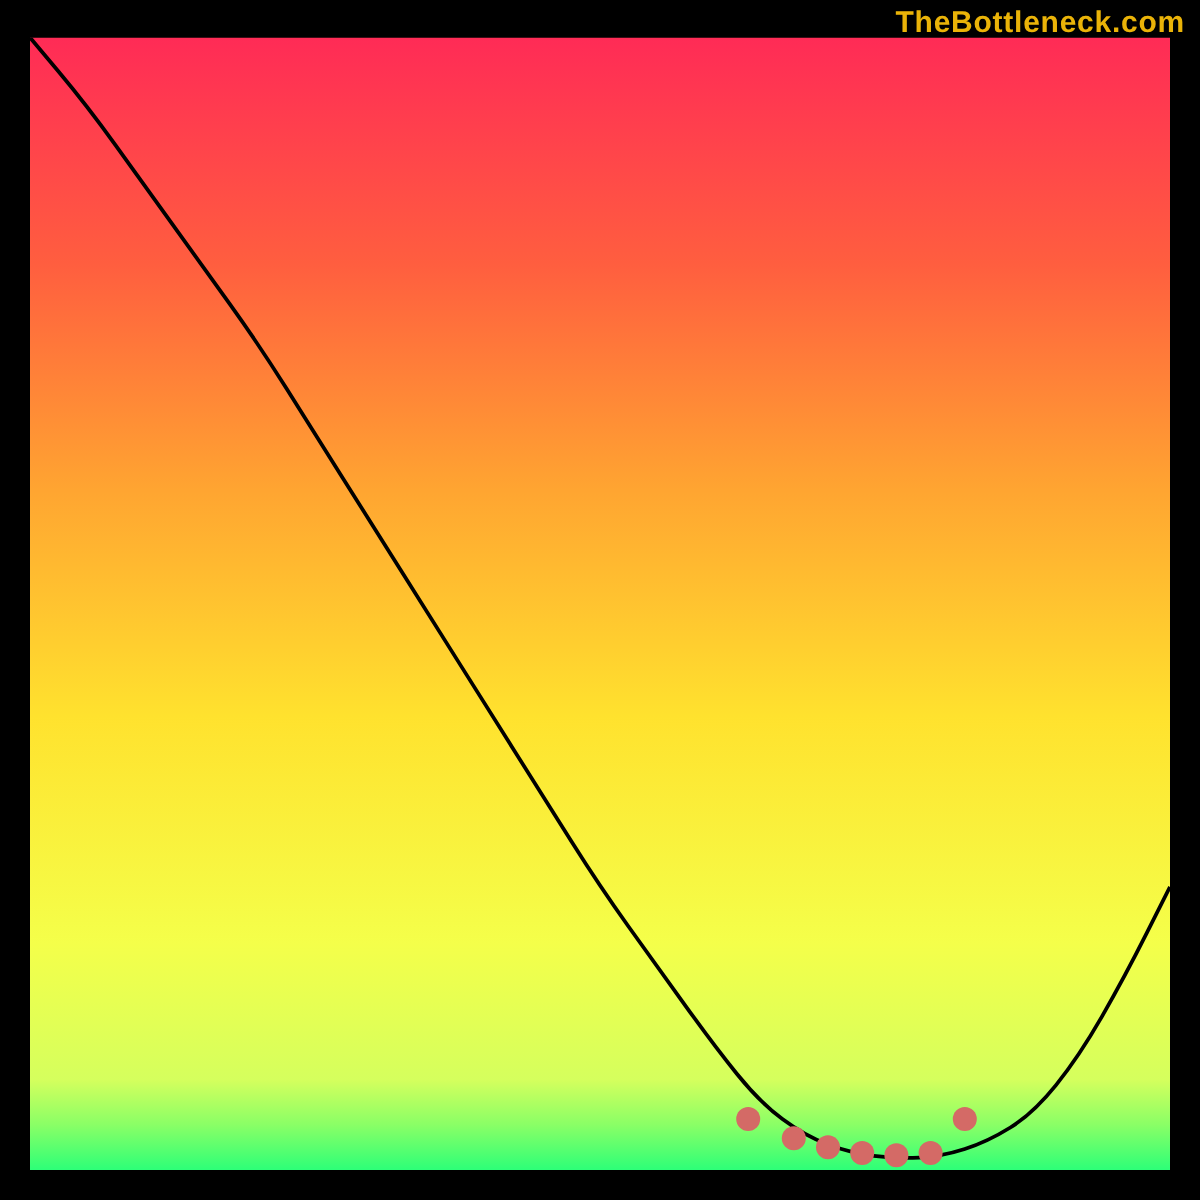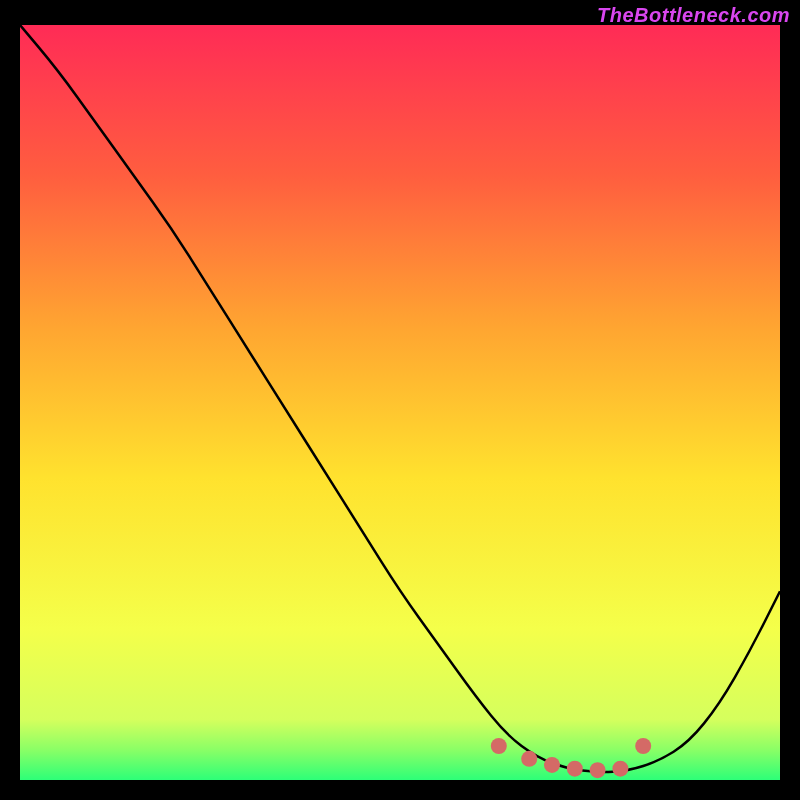--- a/index.html
+++ b/index.html
@@ -14,26 +14,25 @@
   .wrapper {
     width: 800px;
     height: 800px;
     position: relative;
     background: #000000;
   }
   .watermark {
     position: absolute;
     top: 4px;
     right: 10px;
-    color: #d946ef;
+    color: #eab308;
     font-size: 20px;
     font-weight: bold;
     z-index: 5;
     letter-spacing: 0.5px;
-    font-style: italic;
   }
   .plot {
     position: absolute;
     left: 20px;
     top: 25px;
     width: 760px;
     height: 755px;
   }
   .plot svg {
     display: block;

